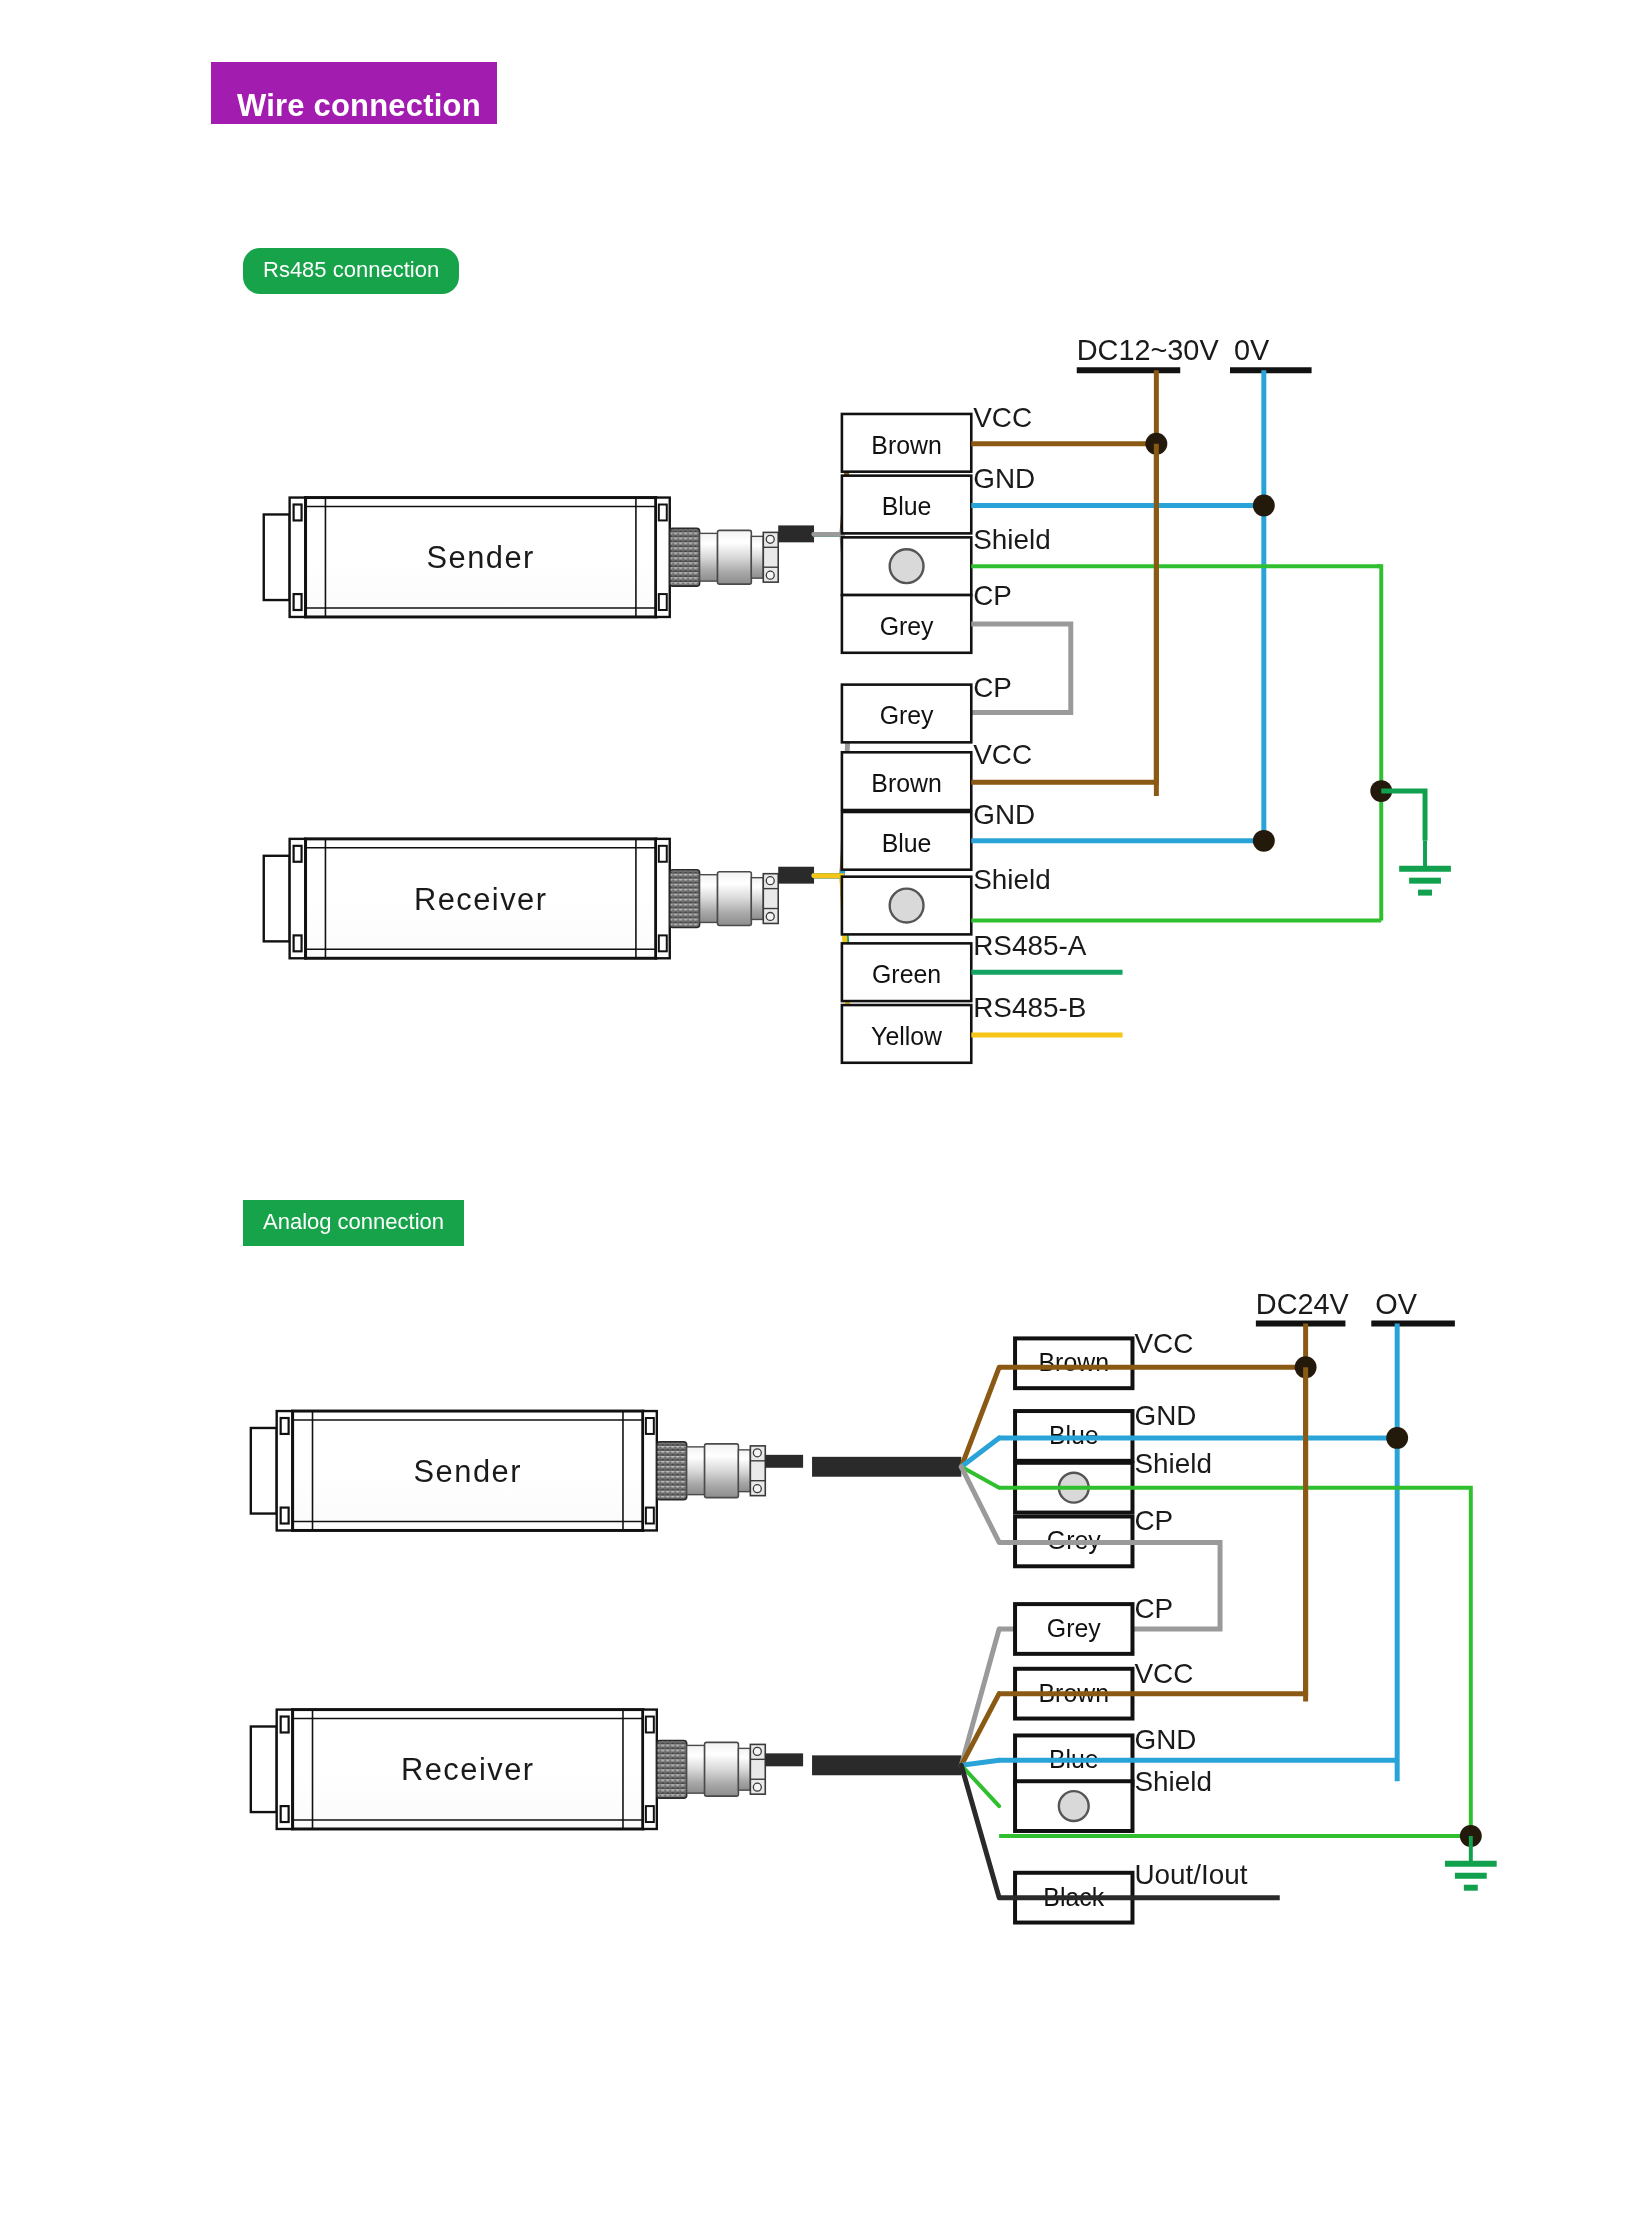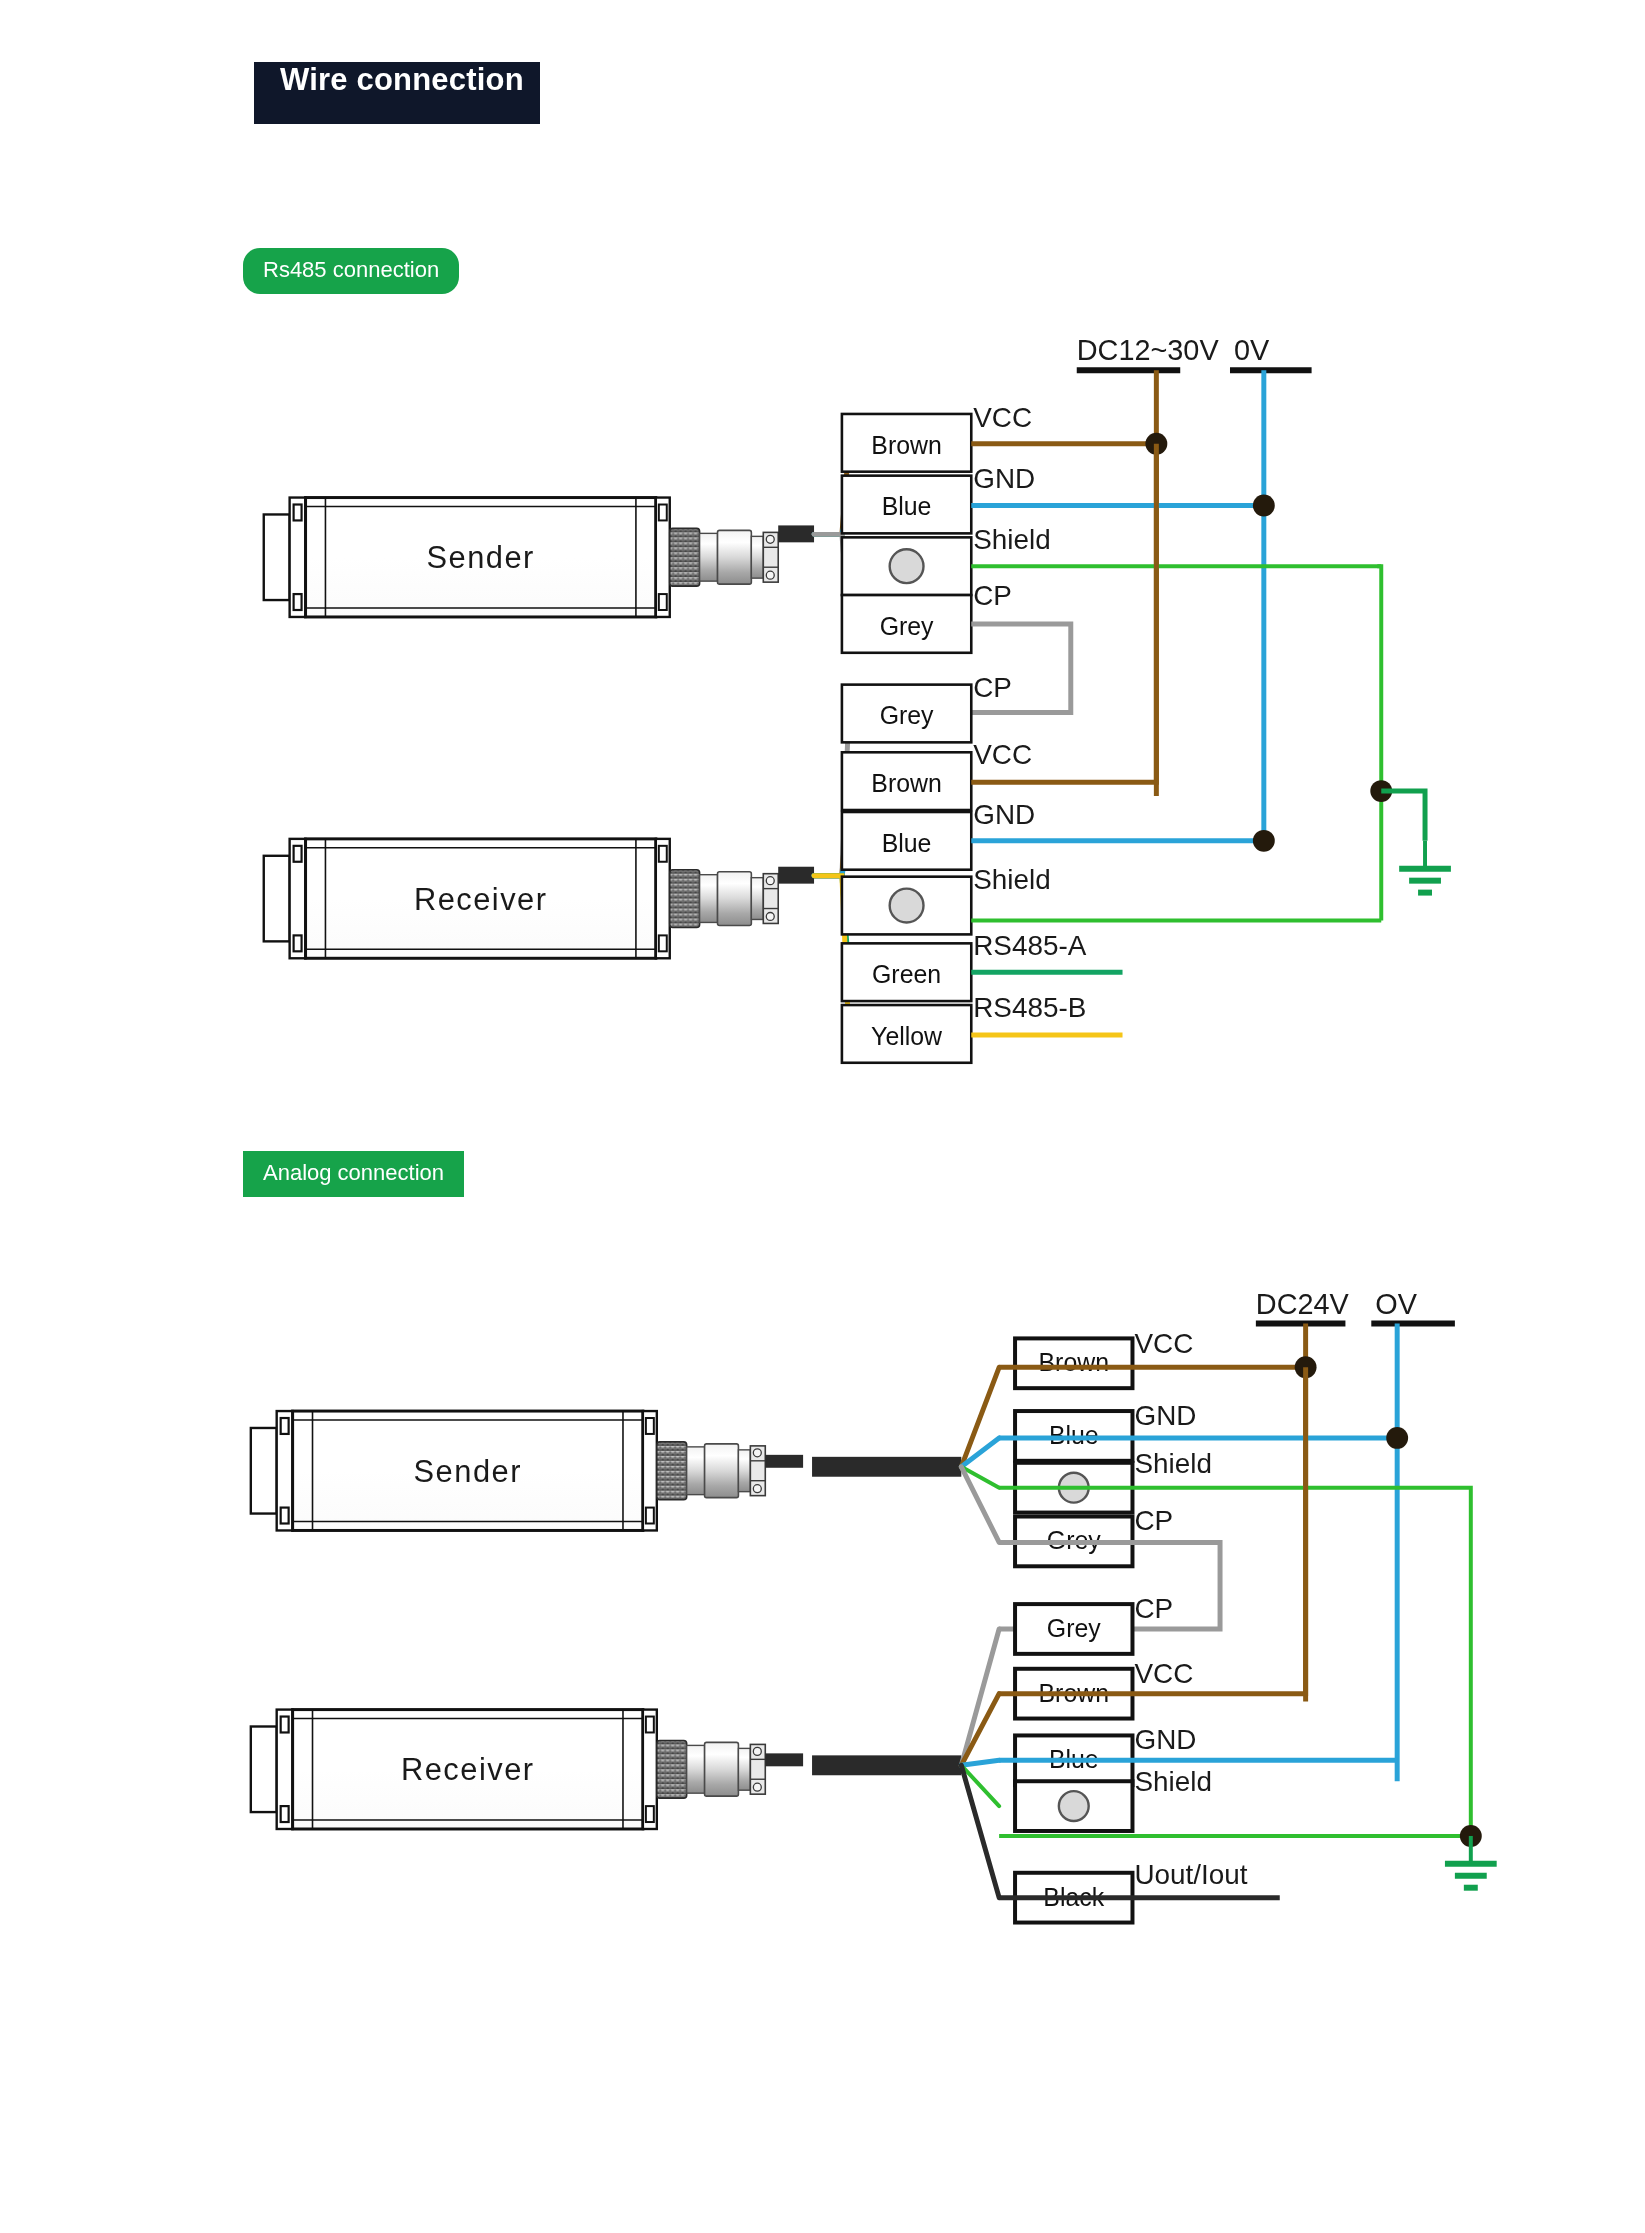--- a/index.html
+++ b/index.html
@@ -6,42 +6,42 @@
   body{
     width:1646px;height:2234px;position:relative;overflow:hidden;
     font-family:"Liberation Sans","DejaVu Sans",sans-serif;
     -webkit-font-smoothing:antialiased;
   }
   .abs{position:absolute;}
 
   
   #header-banner{left:211px;top:62px;height:62px;display:flex;align-items:stretch;}
   #header-banner .bar{
-    background:#0f172a;display:flex;align-items:flex-start;padding:0 16px 0 26px;margin-left:43px;
+    background:#a21caf;display:flex;align-items:flex-end;padding:0 16px 0 26px;
   }
   #header-banner .bar-title{
     color:#ffffff;font-size:31px;font-weight:bold;letter-spacing:0.2px;white-space:nowrap;
   }
   .chev{width:0;height:0;}
   .chev-outline{
     width:30px;background:#16a34a;
     clip-path:polygon(0 0,55% 0,100% 50%,55% 100%,0 100%,45% 50%);
   }
   .chev-light{
     width:30px;background:#7fd1a5;margin-left:-4px;
     clip-path:polygon(0 0,55% 0,100% 50%,55% 100%,0 100%,45% 50%);
   }
 
   
   .sec-tag{
     background:#16a34a;color:#fff;font-size:22px;
     padding:9px 20px 11px 20px;white-space:nowrap;
   }
   #sec-rs485{left:243px;top:248px;border-radius:17px;}
-  #sec-analog{left:243px;top:1151px;}
+  #sec-analog{left:243px;top:1200px;}
 
   
   #diagram{left:0;top:0;width:1646px;height:2234px;}
 
   
   .sig{font-family:"Liberation Sans","DejaVu Sans",sans-serif;font-size:28px;fill:#1a1a1a;}
   .supply{font-family:"Liberation Sans","DejaVu Sans",sans-serif;font-size:29px;fill:#1a1a1a;}
   .wlbl{font-family:"Liberation Sans","DejaVu Sans",sans-serif;font-size:25px;fill:#111111;text-anchor:middle;}
   .devlbl{font-family:"Liberation Sans","DejaVu Sans",sans-serif;font-size:31px;fill:#1a1a1a;text-anchor:middle;letter-spacing:1.5px;}
 </style>

